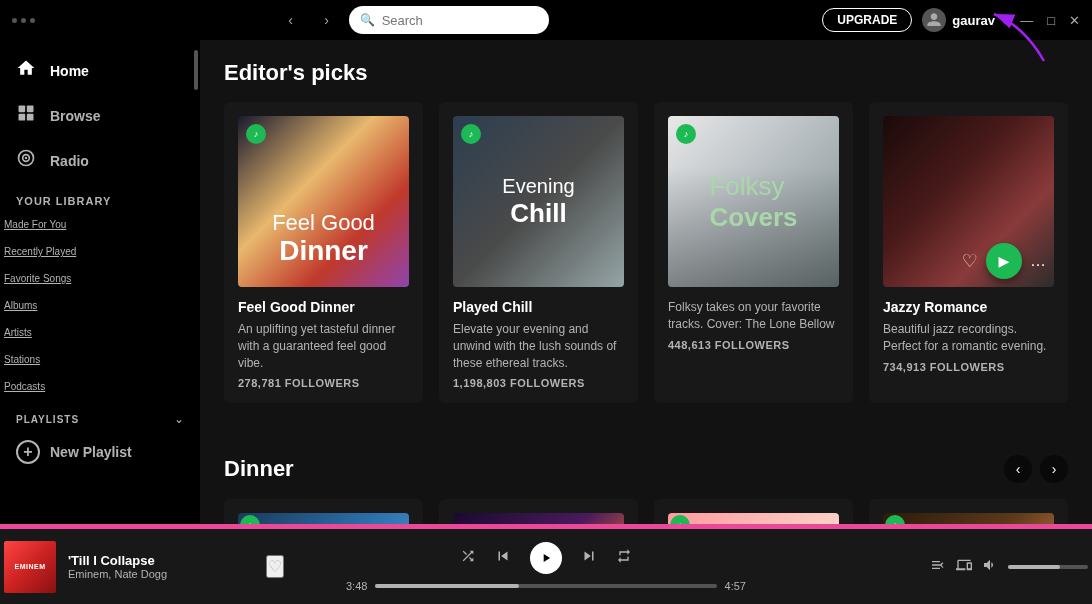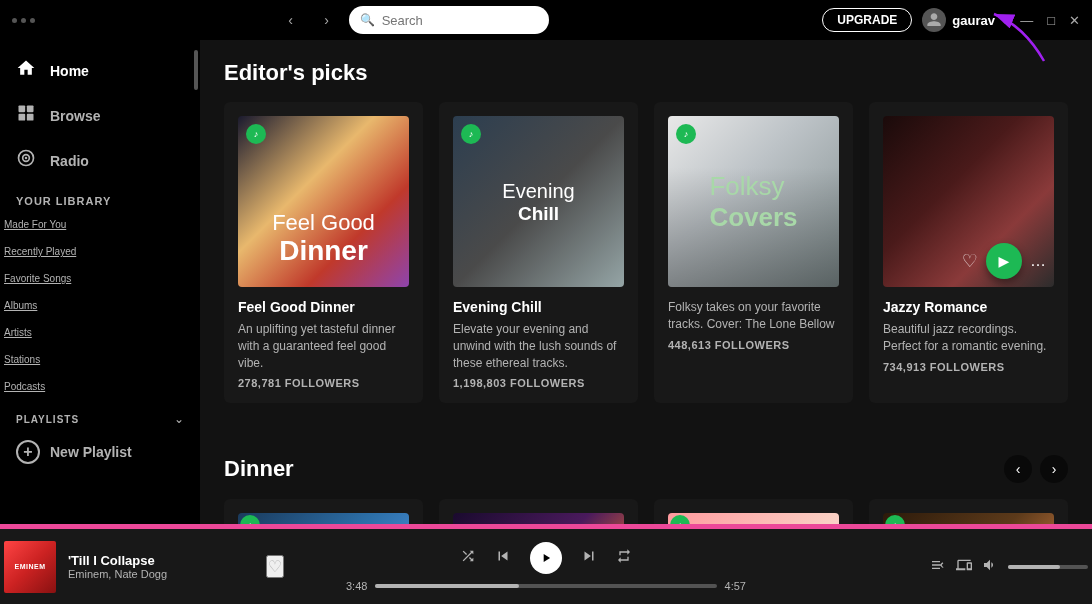--- a/index.html
+++ b/index.html
@@ -528,21 +528,21 @@
       transform: translate(-50%, -50%);
       text-align: center;
       white-space: nowrap;
     }
     .evening-chill-line1 {
       font-size: 20px;
       font-weight: 300;
       color: #fff;
     }
     .evening-chill-line2 {
-      font-size: 19px;
+      font-size: 26px;
       font-weight: 700;
       color: #fff;
     }
 
     .folksy-text {
       position: absolute;
       top: 50%;
       left: 50%;
       transform: translate(-50%, -50%);
       white-space: nowrap;
@@ -681,21 +681,21 @@
       <div class="card">
         <div class="card-img-wrap">
           <div class="card-img-placeholder evening-chill-bg">
             <div class="evening-chill-text">
               <div class="evening-chill-line1">Evening</div>
               <div class="evening-chill-line2">Chill</div>
             </div>
           </div>
           <div class="spotify-badge">♪</div>
         </div>
-        <div class="card-title">Evening Chill</div>
+        <div class="card-title">Played Chill</div>
         <div class="card-desc">Elevate your evening and unwind with the lush sounds of these ethereal tracks.</div>
         <div class="card-followers">1,198,803 FOLLOWERS</div>
       </div>
 
       <div class="card">
         <div class="card-img-wrap">
           <div class="card-img-placeholder folksy-covers-bg" style="position:relative;">
 
             <div style="position:absolute;bottom:0;left:0;right:0;height:70%;background:linear-gradient(to top, rgba(0,0,0,0.3), transparent);"></div>
             <div class="folksy-text">

